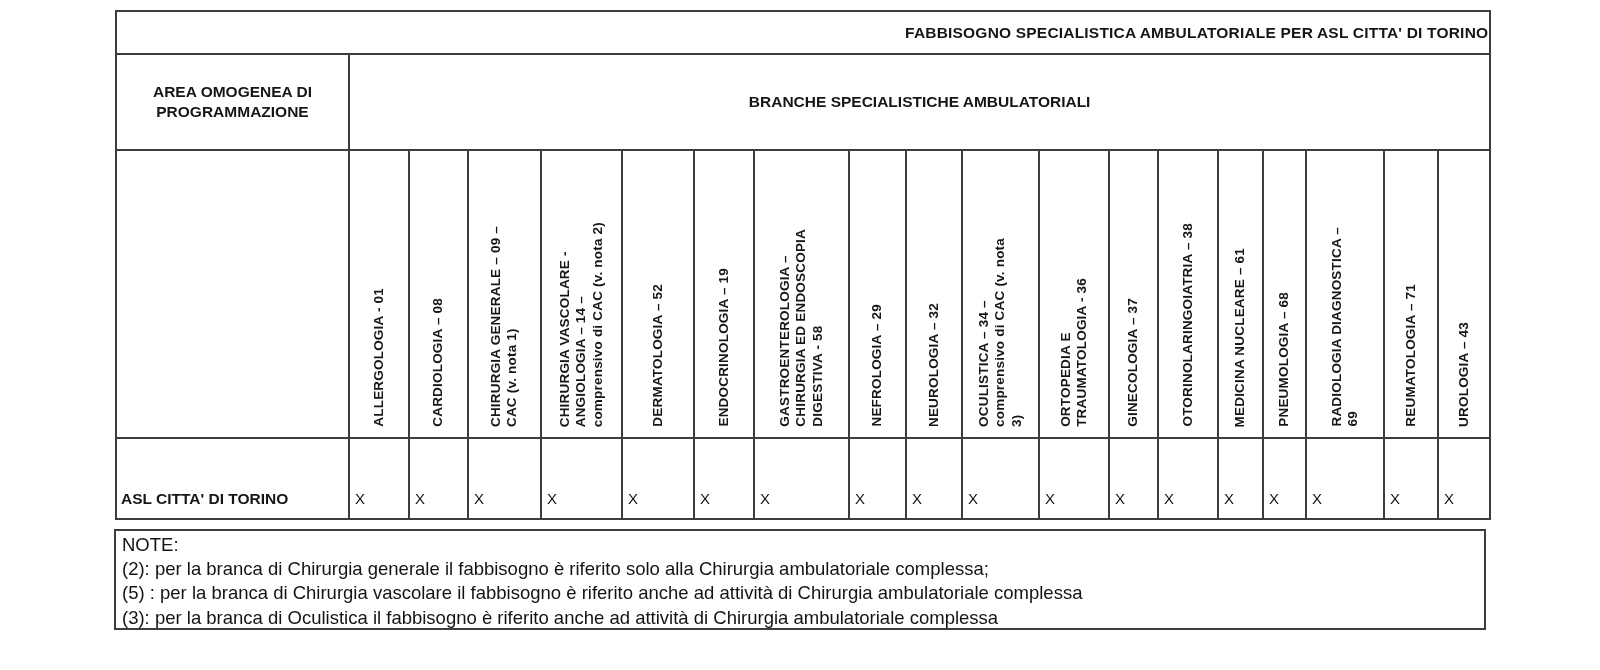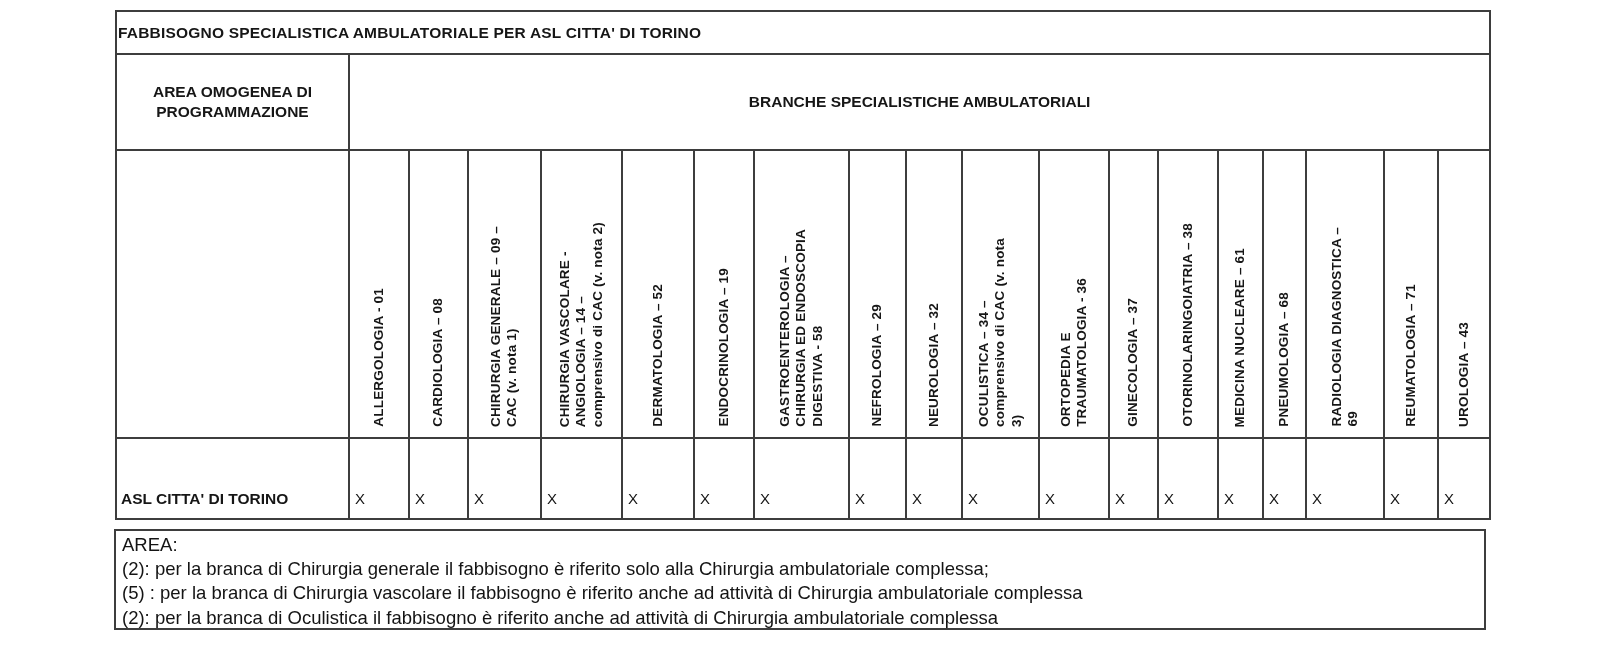--- a/index.html
+++ b/index.html
@@ -24,21 +24,21 @@
     table-layout: fixed;
     width: 1374px;
   }
   table.main-table td {
     border: 2px solid #3d3d3d;
     background: #ffffff;
     overflow: hidden;
   }
   tr.r-title td {
     height: 39px;
-    text-align: left;
+    text-align: right;
     vertical-align: middle;
     font-weight: bold;
     font-size: 15.5px;
     letter-spacing: 0.2px;
   }
   tr.r-head2 td {
     height: 92px;
     text-align: center;
     vertical-align: middle;
     font-weight: bold;
@@ -178,19 +178,19 @@
           <td class="x-cell">X</td>
           <td class="x-cell">X</td>
           <td class="x-cell">X</td>
           <td class="x-cell">X</td>
           <td class="x-cell thick-left">X</td>
         </tr>
   </tbody>
     </table>
 
   <div class="notes-box">
-    <div>AREA:</div>
+    <div>NOTE:</div>
     <div>(2): per la branca di Chirurgia generale il fabbisogno è riferito solo alla Chirurgia ambulatoriale complessa;</div>
     <div>(5) : per la branca di Chirurgia vascolare il fabbisogno  è riferito anche ad attività di Chirurgia ambulatoriale complessa</div>
-    <div>(2): per la branca di Oculistica il fabbisogno è riferito anche ad attività di Chirurgia ambulatoriale complessa</div>
+    <div>(3): per la branca di Oculistica il fabbisogno è riferito anche ad attività di Chirurgia ambulatoriale complessa</div>
   </div>
 
 </div>
 
 </body></html>

